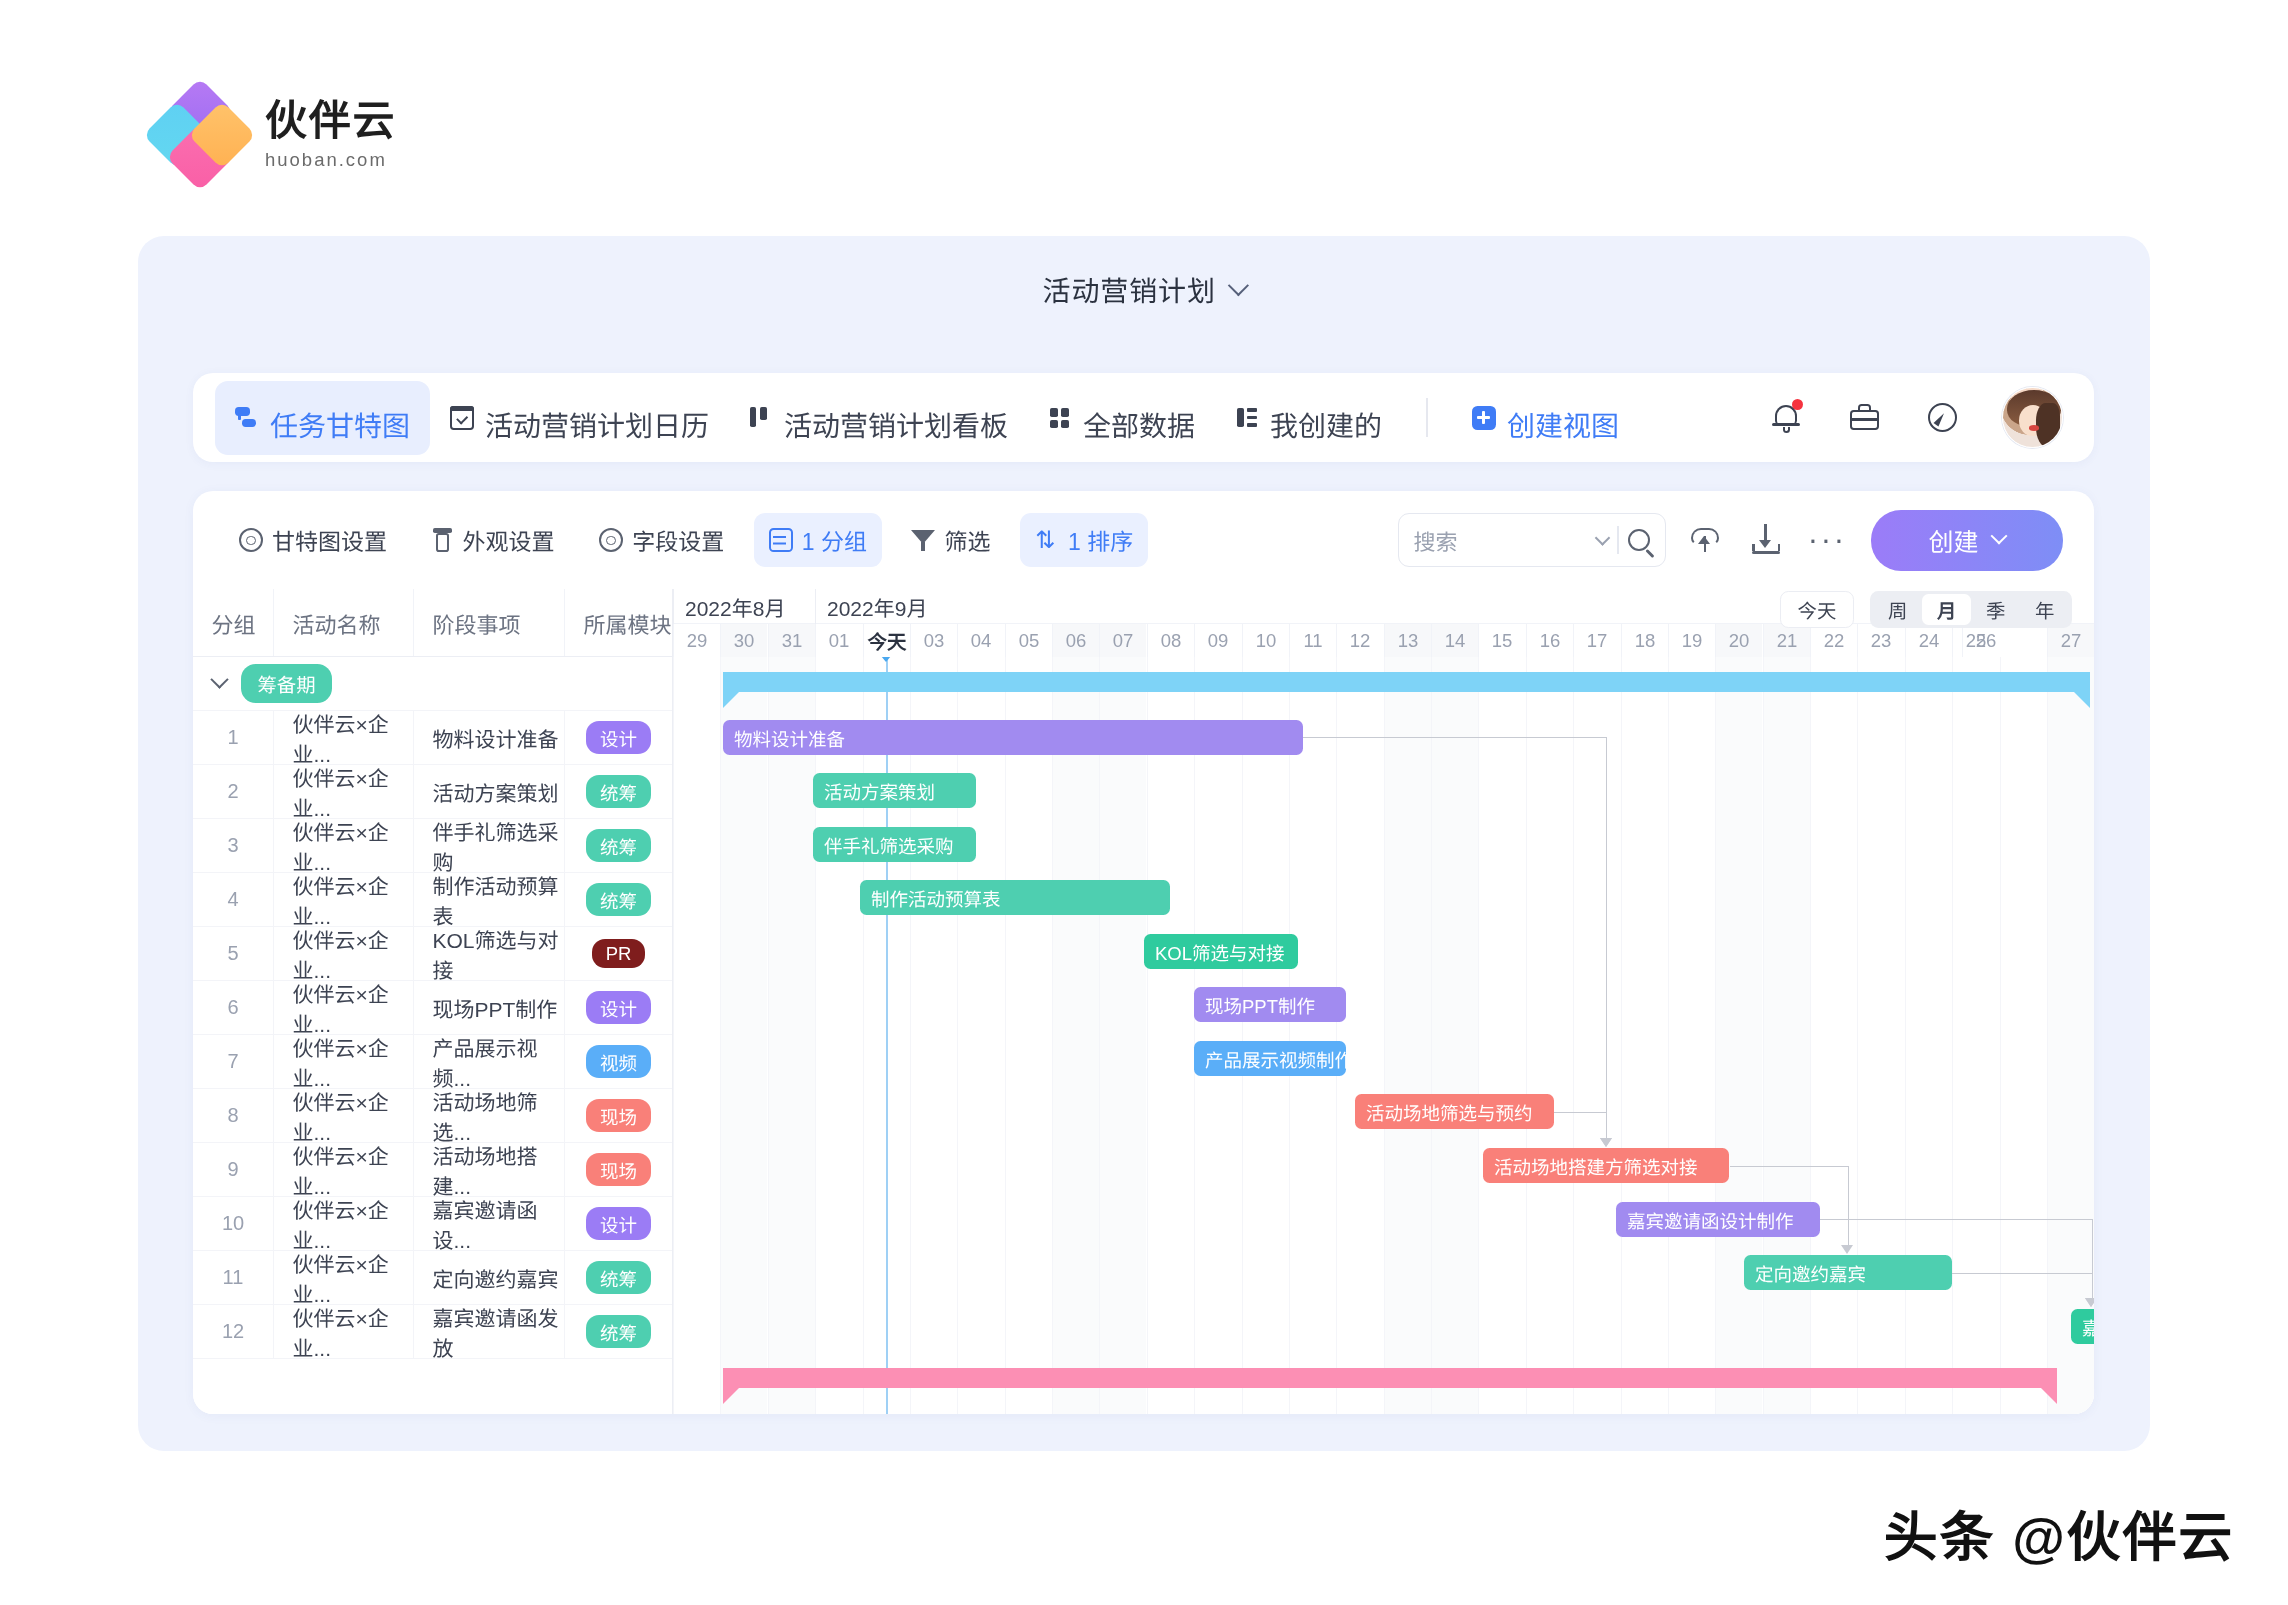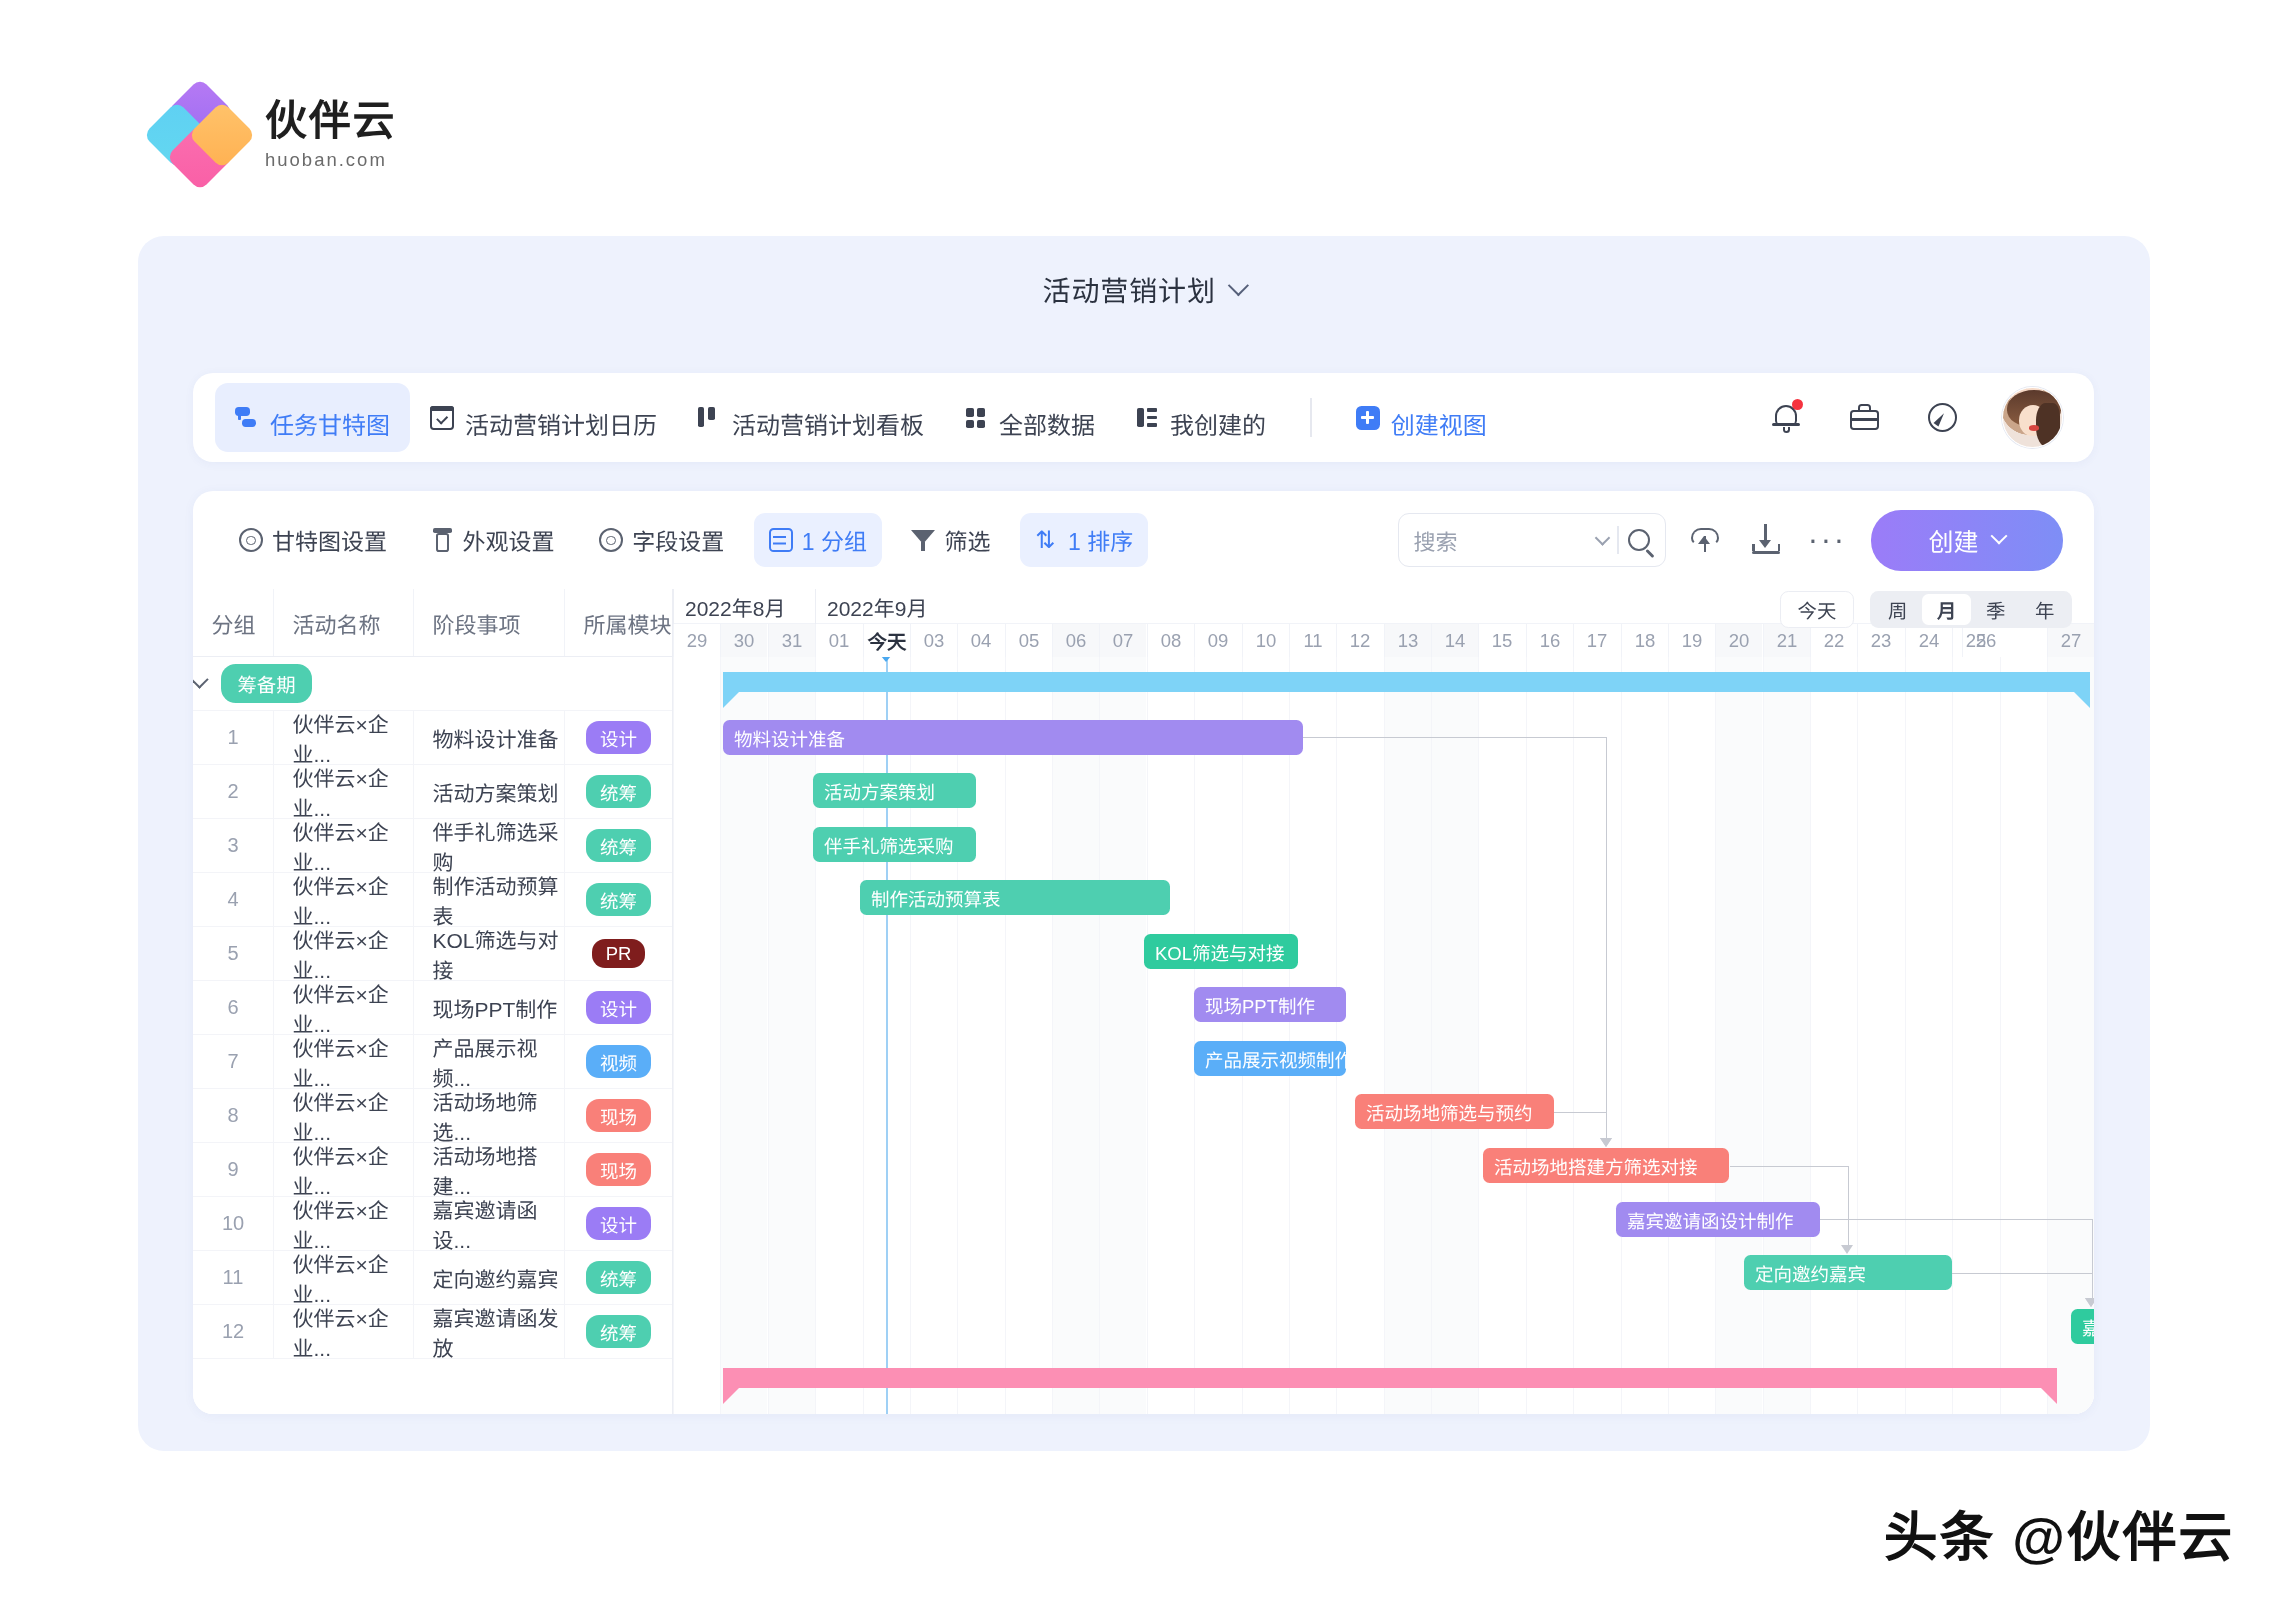--- a/index.html
+++ b/index.html
@@ -33,21 +33,21 @@
   .app-title { font-size: 28px; color:#2b3240; font-weight: 500; letter-spacing: 0.9px; }
   .chev { display:inline-block; width: 14.8px; height: 14.8px; border-right: 2.8px solid #56607a; border-bottom: 2.8px solid #56607a; transform: rotate(45deg) translate(-2.8px,-2.8px); }
 
   
   .tabbar {
     position:absolute; left: 55px; top: 137px; width: 1901px; height: 89px;
     background:#fff; border-radius: 20px; display:flex; align-items:center; padding: 0 22px;
     box-shadow: 0 1.8px 9.2px rgba(60,80,160,0.05);
   }
   .tab { display:flex; align-items:center; gap: 11px; padding: 11px 20px; border-radius: 13px; cursor:pointer; white-space:nowrap; }
-  .tab .label { font-size: 24px; color:#3d4352;margin-top:12px; }
+  .tab .label { font-size: 28px; color:#3d4352;margin-top:12px; }
   .tab.active { background: #e8eefe; }
   .tab.active .label { color:#3f7cf6; }
   .tab-sep { width: 1.8px; height: 39px; background:#e6e8ef; margin: 0 24px; }
   .tab-create .label { color:#3f7cf6; }
   .ico { width: 24px; height: 24px; position:relative; flex: 0 0 auto; }
 
   
   .ic-gantt i { position:absolute; background:#3f7cf6; border-radius:3.7px; }
   .ic-gantt .a { left:0; top:1.8px; width:14.8px; height:8.3px; }
   .ic-gantt .b { left:6.5px; top:13px; width:14.8px; height:8.3px; }
@@ -150,21 +150,21 @@
   .lg-head .cell { display:flex; align-items:center; font-size: 22px; color:#6c7382; padding-left: 18.5px; border-right: 1.8px solid #f1f3f8; }
   .c-grp { width: 81px; flex:0 0 81px; }
   .c-name { width: 140px; flex:0 0 140px; }
   .c-stage { width: 151px; flex:0 0 151px; }
   .c-mod { width: 107px; flex:0 0 107px; border-right:none !important; }
 
   .row { height: 54px; display:flex; border-bottom: 1.8px solid #f3f4f8; }
   .row .cell { display:flex; align-items:center; font-size: 21px; color:#3d4352; padding-left: 18.5px; border-right: 1.8px solid #f3f4f8; }
   .row .c-grp { justify-content:center; padding-left:0; color:#9aa1b0; font-size: 20px; }
   .row .c-mod { border-right:none !important; justify-content:center; padding-left:0; }
-  .grow { height: 54px; display:flex; align-items:center; gap: 14.8px; border-bottom: 1.8px solid #f3f4f8; background:#fff; }
+  .grow { height: 54px; display:flex; align-items:center; gap: 14.8px; padding-left: 20px; border-bottom: 1.8px solid #f3f4f8; background:#fff; }
   .gchev { width: 13px; height: 13px; border-right: 2.8px solid #5b6270; border-bottom: 2.8px solid #5b6270; transform: rotate(45deg) translate(-2.8px,-2.8px); flex:0 0 auto; }
   .pill { padding: 4.6px 16.6px; border-radius: 14.8px; font-size: 19.4px; color:#fff; white-space:nowrap; }
   .tag { padding: 3.7px 14px; border-radius: 13px; font-size: 18.5px; color:#fff; white-space:nowrap; }
 
   
   .tl-head { position:absolute; left:0; top:0; width:100%; height: 68px; z-index: 2; background:#fff; }
   .tl-months { height: 35px; position:relative; border-bottom: 1.8px solid #f1f3f8; }
   .tl-month { position:absolute; top:0; height: 35px; font-size: 21px; color:#3d4352; padding-left: 11px; display:flex; align-items:center; border-left: 1.8px solid #eceef4; }
   .tl-days { height: 33px; position:relative; }
   .tl-day { position:absolute; top:0; height: 33px; display:flex; align-items:center; justify-content:center; font-size: 18.5px; color:#9aa1b0; border-left: 0.9px solid #f1f3f8; }

